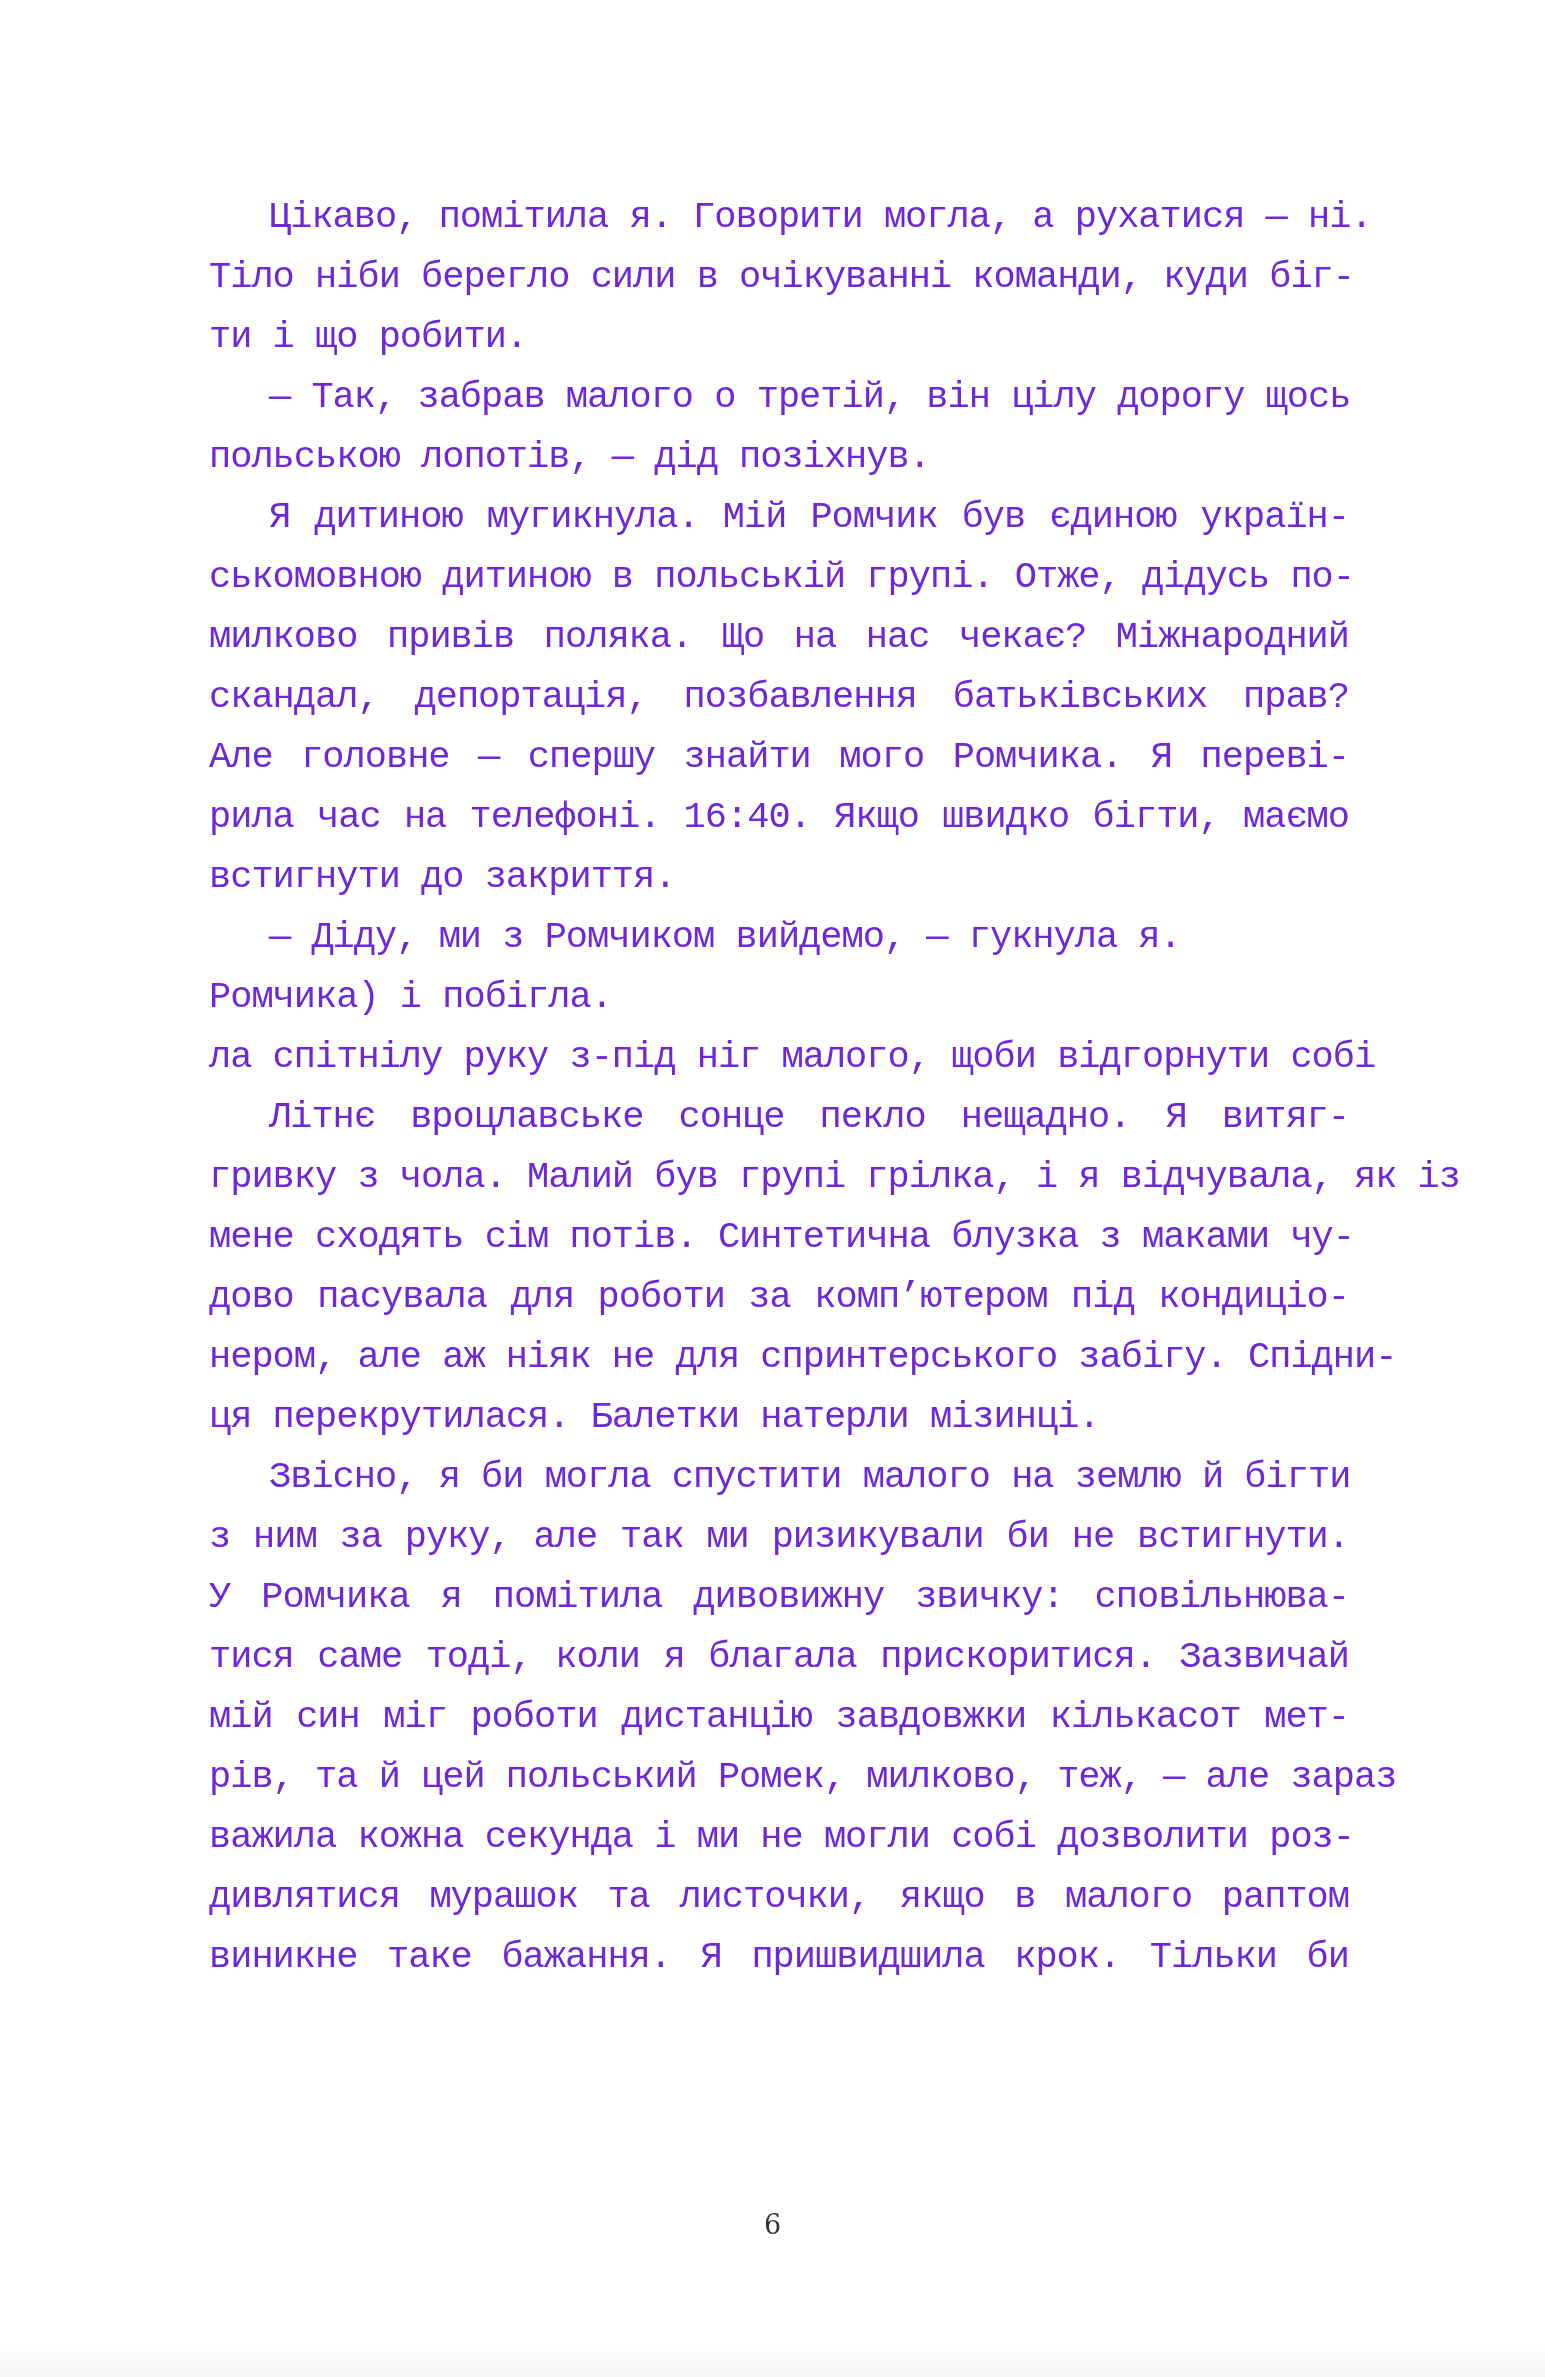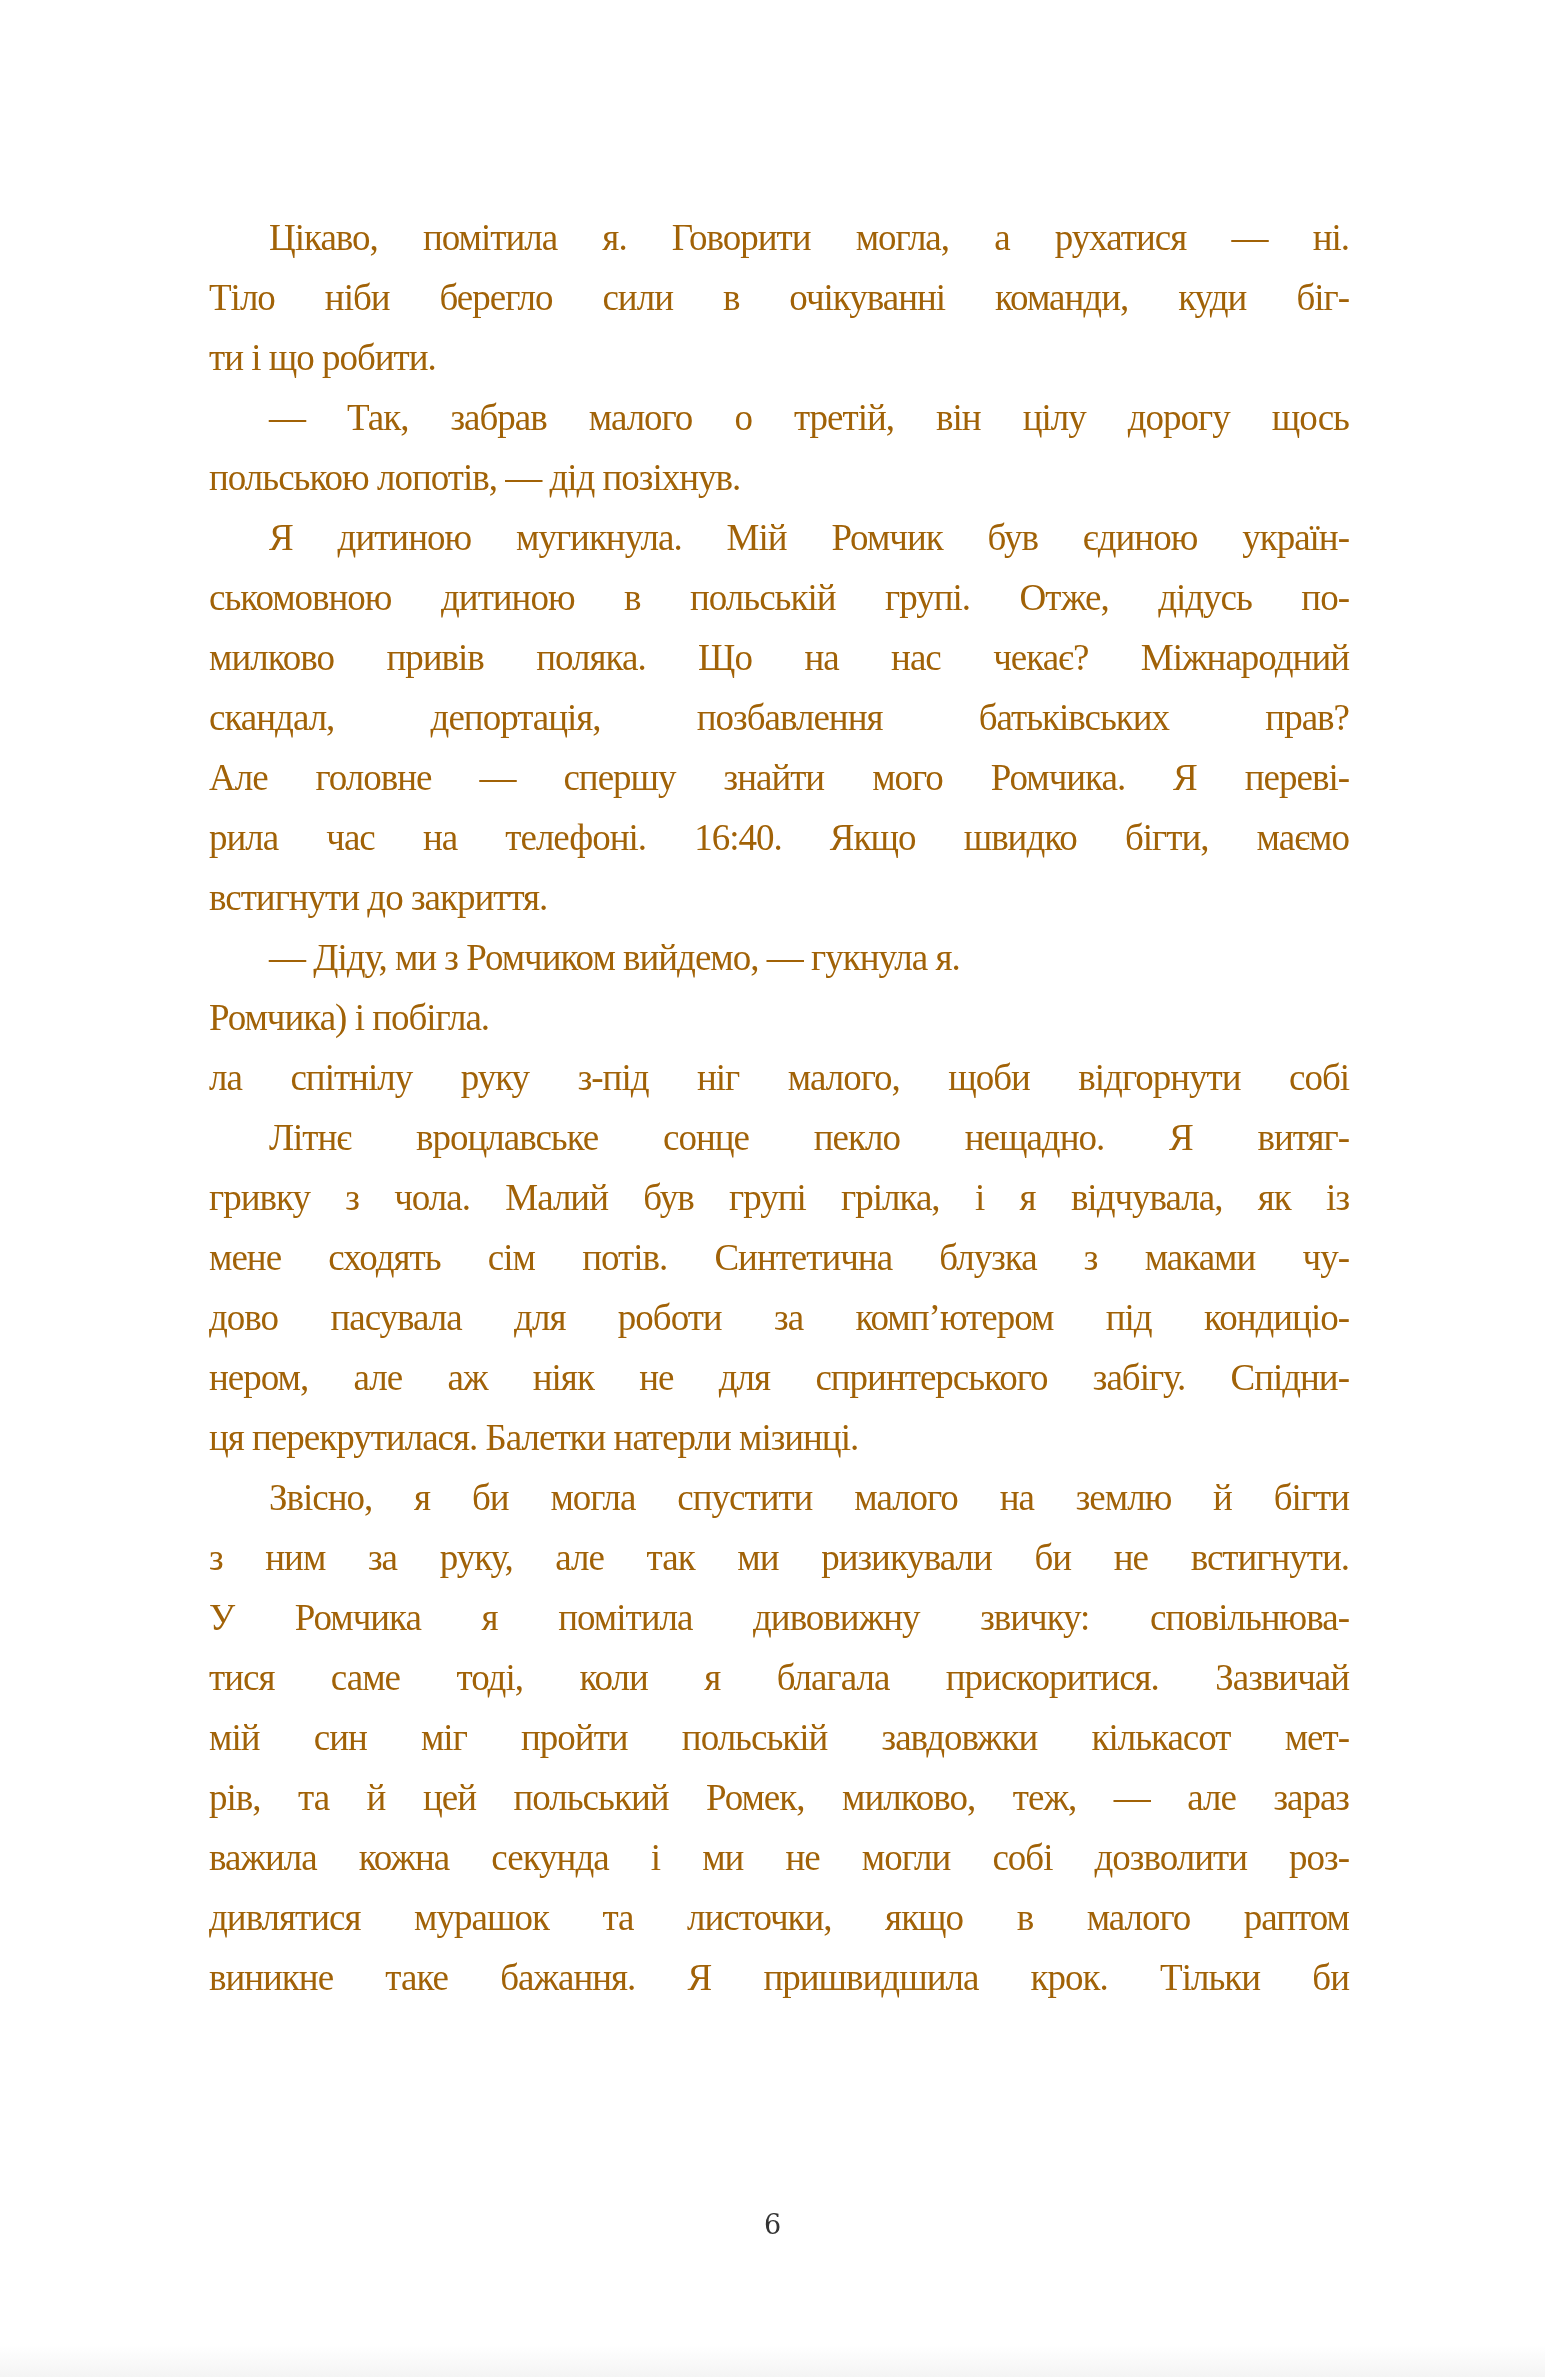--- a/index.html
+++ b/index.html
@@ -24,25 +24,25 @@
     .page::after {
       content: "";
       position: absolute;
       left: 0; right: 0; bottom: 0;
       height: 32px;
       background: linear-gradient(to bottom, rgba(245,245,245,0) 0%, #f4f4f4 100%);
     }
     .text-block {
       position: absolute;
       left: 209px;
-      top: 208px;
+      top: 187px;
       width: 1140px;
-      font-family: Liberation Serif, serif;
+      font-family: Liberation Mono, monospace;
       font-size: 37px;
-      color: #a16207;
+      color: #6d28d9;
       letter-spacing: -1px;
     }
     .line {
       height: 60px;
       line-height: 60px;
       white-space: nowrap;
       text-align: justify;
       text-align-last: justify;
     }
     .line.indent {
@@ -92,21 +92,21 @@
     <div class="line">гривку з чола. Малий був групі грілка, і я відчувала, як із</div>
     <div class="line">мене сходять сім потів. Синтетична блузка з маками чу-</div>
     <div class="line">дово пасувала для роботи за комп’ютером під кондиціо-</div>
     <div class="line">нером, але аж ніяк не для спринтерського забігу. Спідни-</div>
     <div class="line last">ця перекрутилася. Балетки натерли мізинці.</div>
 
     <div class="line indent">Звісно, я би могла спустити малого на землю й бігти</div>
     <div class="line">з ним за руку, але так ми ризикували би не встигнути.</div>
     <div class="line">У Ромчика я помітила дивовижну звичку: сповільнюва-</div>
     <div class="line">тися саме тоді, коли я благала прискоритися. Зазвичай</div>
-    <div class="line">мій син міг пройти польській завдовжки кількасот мет-</div>
+    <div class="line">мій син міг роботи дистанцію завдовжки кількасот мет-</div>
     <div class="line">рів, та й цей польський Ромек, милково, теж, — але зараз</div>
     <div class="line">важила кожна секунда і ми не могли собі дозволити роз-</div>
     <div class="line">дивлятися мурашок та листочки, якщо в малого раптом</div>
     <div class="line">виникне таке бажання. Я пришвидшила крок. Тільки би</div>
   </div>
 
   <div class="page-number">6</div>
 </div>
 
 

